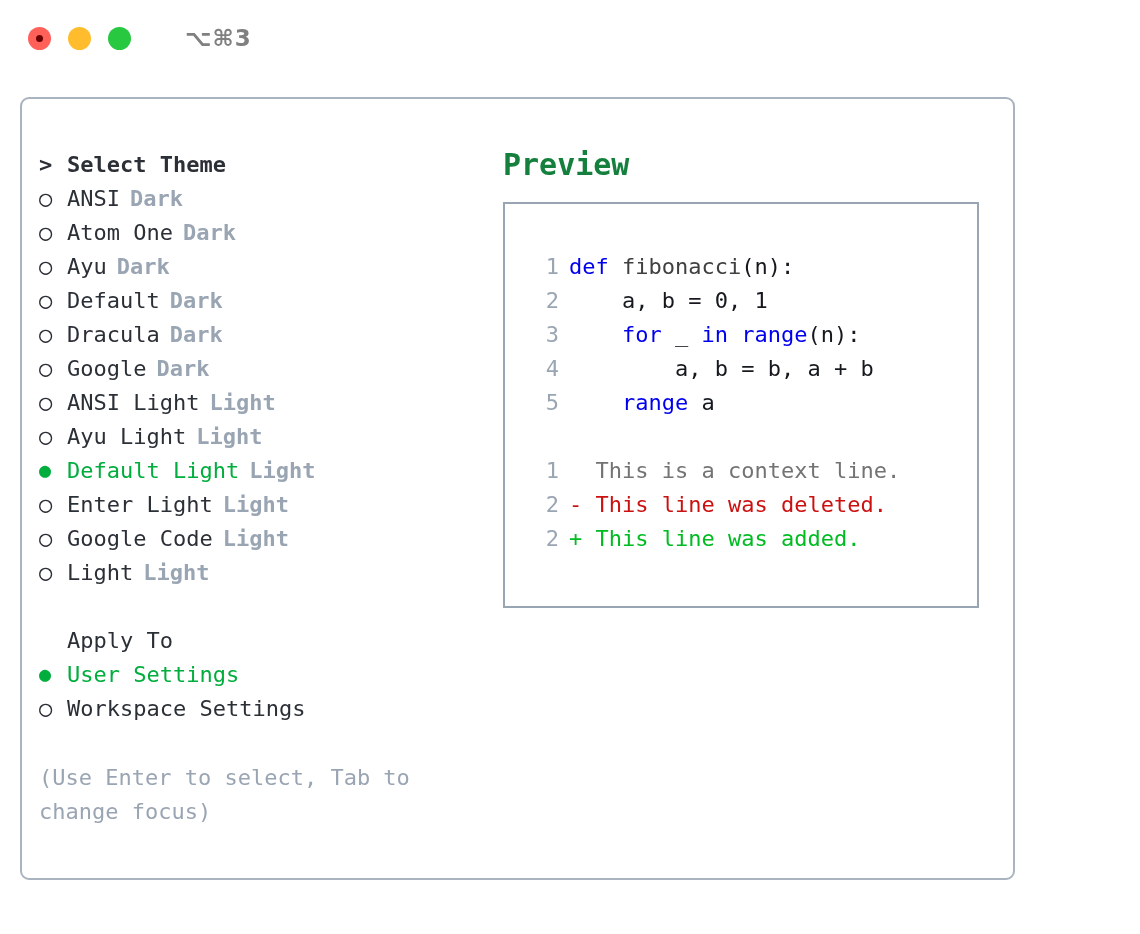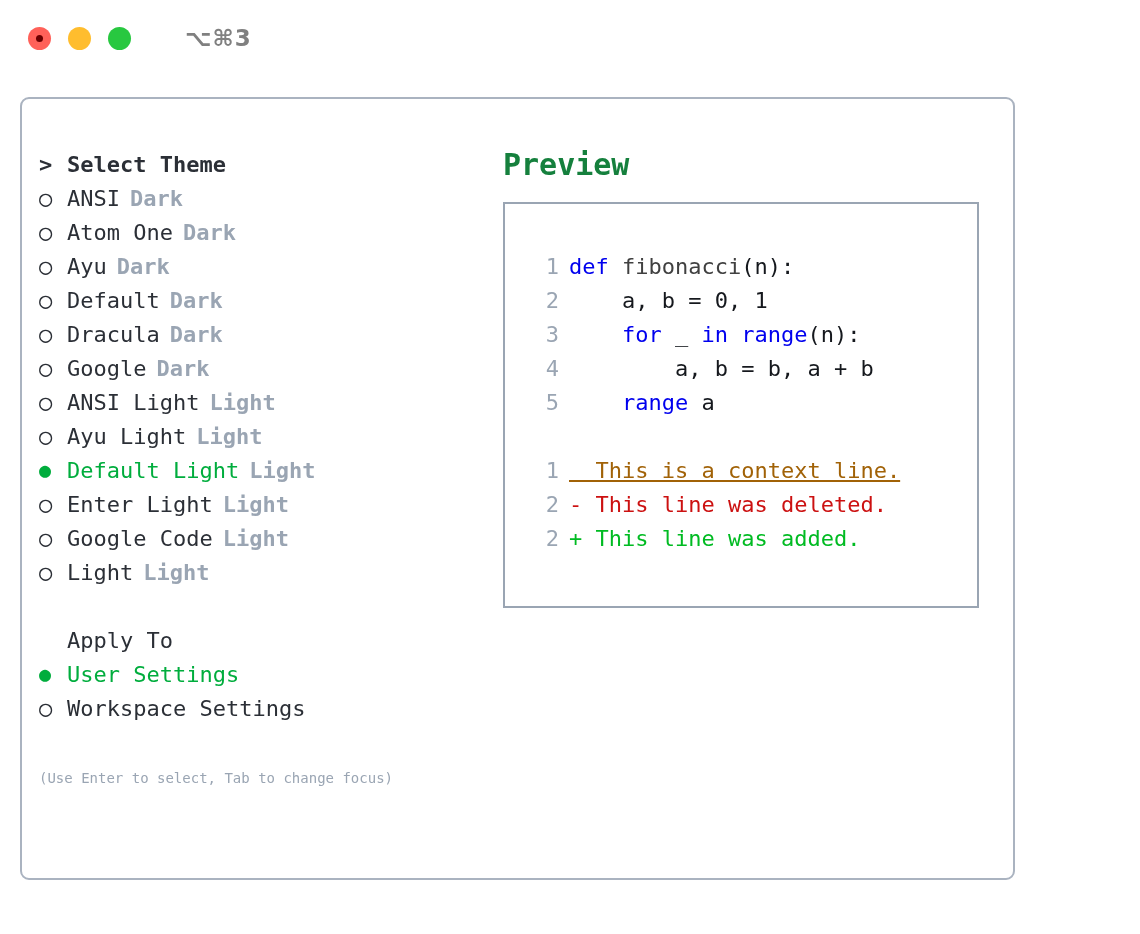--- a/index.html
+++ b/index.html
@@ -105,21 +105,21 @@
     margin-left: 10px;
     font-weight: bold;
   }
   .spacer { height: 34px; }
 
   .hint {
     position: absolute;
     left: 17px;
     top: 662px;
     width: 420px;
-    font-size: 14px;
+    font-size: 22px;
     line-height: 34px;
     color: #9aa5b3;
     white-space: pre-wrap;
   }
 
   
   .right-col {
     position: absolute;
     left: 481px;
     top: 48px;
@@ -152,21 +152,21 @@
     display: inline-block;
     width: 32px;
     flex: 0 0 32px;
     text-align: right;
     color: #9aa5b3;
     margin-right: 10px;
   }
   .tok-kw   { color: #0000ee; }
   .tok-fn   { color: #404040; }
   .tok-plain{ color: #15181d; }
-  .tok-ctx  { color: #a16207; text-decoration: underline; }
+  .tok-ctx  { color: #737373; }
   .tok-del  { color: #cc1111; }
   .tok-add  { color: #00bb22; }
   .code-gap { height: 34px; }
 </style>
 </head>
 <body>
 
 <div id="screen">
 
   <div class="titlebar">

